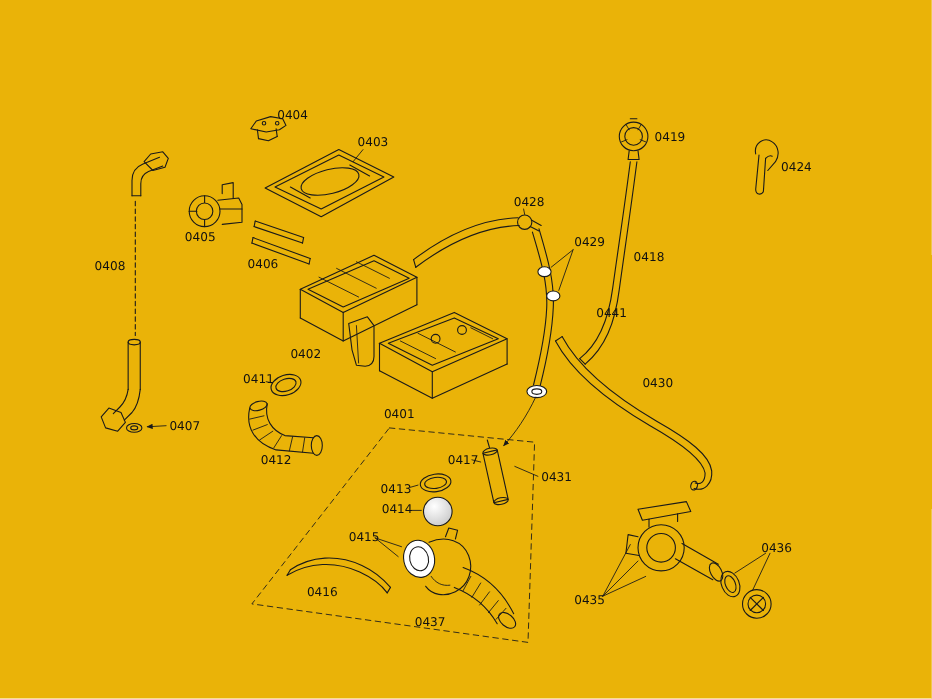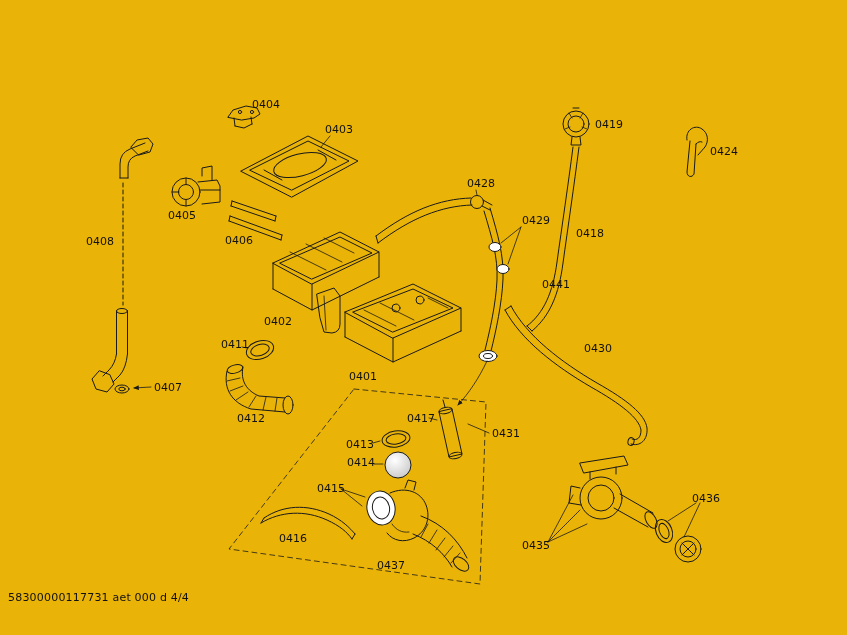--- a/index.html
+++ b/index.html
@@ -311,14 +311,13 @@
       <text class="lbl" x="322" y="448">0413</text>
       <text class="lbl" x="323" y="466">0414</text>
       <text class="lbl" x="293" y="492">0415</text>
       <text class="lbl" x="668" y="502">0436</text>
       <text class="lbl" x="255" y="542">0416</text>
       <text class="lbl" x="498" y="549">0435</text>
       <text class="lbl" x="353" y="569">0437</text>
     </g>
   </svg>
 
-  <div class="footer">58300000117731 aet 000 d 4/4</div>
 </div>
 
 </body></html>

